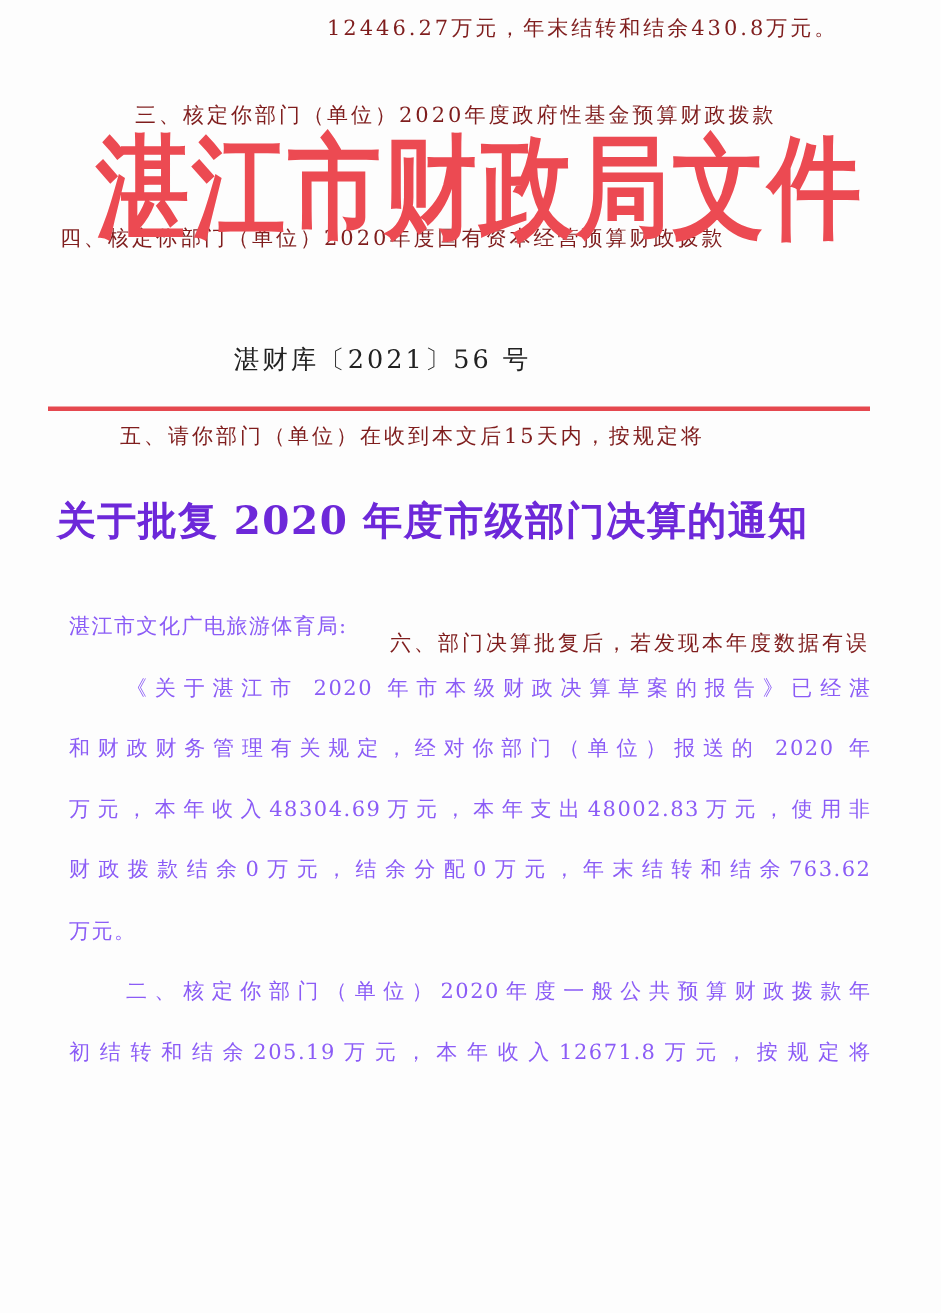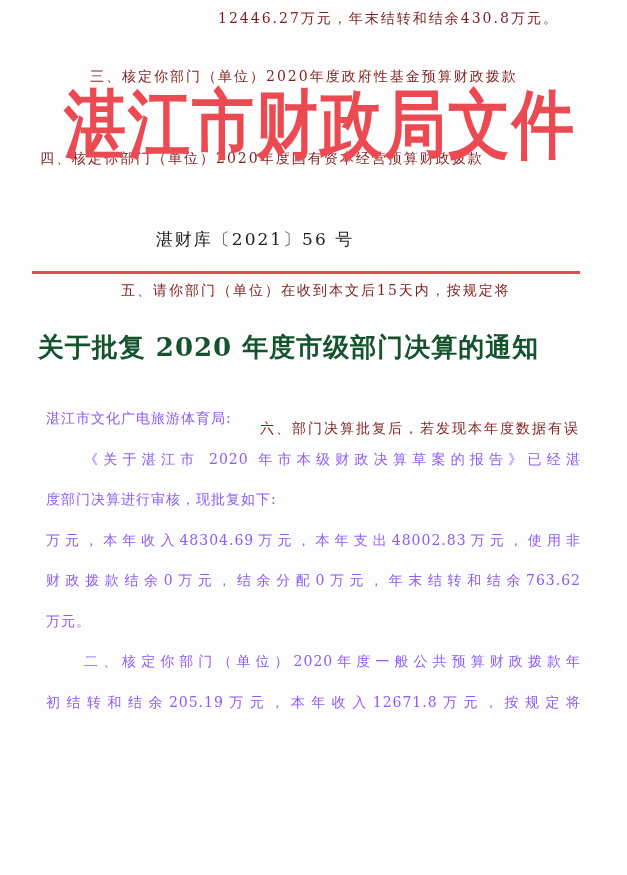--- a/index.html
+++ b/index.html
@@ -24,55 +24,55 @@
     .docno {
       position: absolute; left: 0; top: 228px; width: 510px; text-align: center;
       font-size: 17px; letter-spacing: 2px; color: #222;
     }
     .redline {
       position: absolute; left: 32px; top: 271px; width: 548px; height: 3px;
       background: #e5484f;
     }
     .title {
       position: absolute; left: 0; top: 330px; width: 577px; text-align: center;
-      font-size: 26px; font-weight: bold; color: #14532d; letter-spacing: 1px;
+      font-size: 26px; font-weight: bold; color: #6d28d9; letter-spacing: 1px;
     }
     .body {
       position: absolute; left: 46px; top: 398px; width: 535px;
       font-size: 14px; line-height: 40.5px; color: #8b5cf6; letter-spacing: 1px;
     }
     .body p { margin: 0; }
     .body .ln { display: block; text-align: justify; text-align-last: justify; white-space: nowrap; }
     .body .ln.last { text-align-last: left; }
   </style>
 </head>
 <body>
 
 <div class="page">
 
   <div class="bleed" style="left:218px; top:10px;">12446.27万元，年末结转和结余430.8万元。</div>
   <div class="bleed" style="left:90px; top:68px;text-align:center;">三、核定你部门（单位）2020年度政府性基金预算财政拨款</div>
   <div class="bleed" style="left:40px; top:150px;">四、核定你部门（单位）2020年度国有资本经营预算财政拨款</div>
-  <div class="bleed" style="left:80px; top:282px;margin-left:41px;">五、请你部门（单位）在收到本文后15天内，按规定将</div>
+  <div class="bleed" style="left:80px; top:282px;">五、请你部门（单位）在收到本文后15天内，按规定将</div>
   <div class="bleed" style="left:260px; top:420px;">六、部门决算批复后，若发现本年度数据有误</div>
 
   <div class="masthead">湛江市财政局文件</div>
 
   <div class="docno">湛财库〔2021〕56 号</div>
 
   <div class="redline"></div>
 
   <div class="title">关于批复 2020 年度市级部门决算的通知</div>
 
   <div class="body">
     <p>湛江市文化广电旅游体育局:</p>
 
     <p>
       <span class="ln" style="padding-left:38px;">《关于湛江市 2020 年市本级财政决算草案的报告》已经湛</span>
-      <span class="ln last">度部门决算进行审核，现批复如下:</span>
+      <span class="ln">和财政财务管理有关规定，经对你部门（单位）报送的 2020 年</span>
     </p>
 
     <p>
       <span class="ln">万元，本年收入48304.69万元，本年支出48002.83万元，使用非</span>
       <span class="ln">财政拨款结余0万元，结余分配0万元，年末结转和结余763.62</span>
       <span class="ln last">万元。</span>
     </p>
 
     <p>
       <span class="ln" style="padding-left:38px;">二、核定你部门（单位）2020年度一般公共预算财政拨款年</span>

